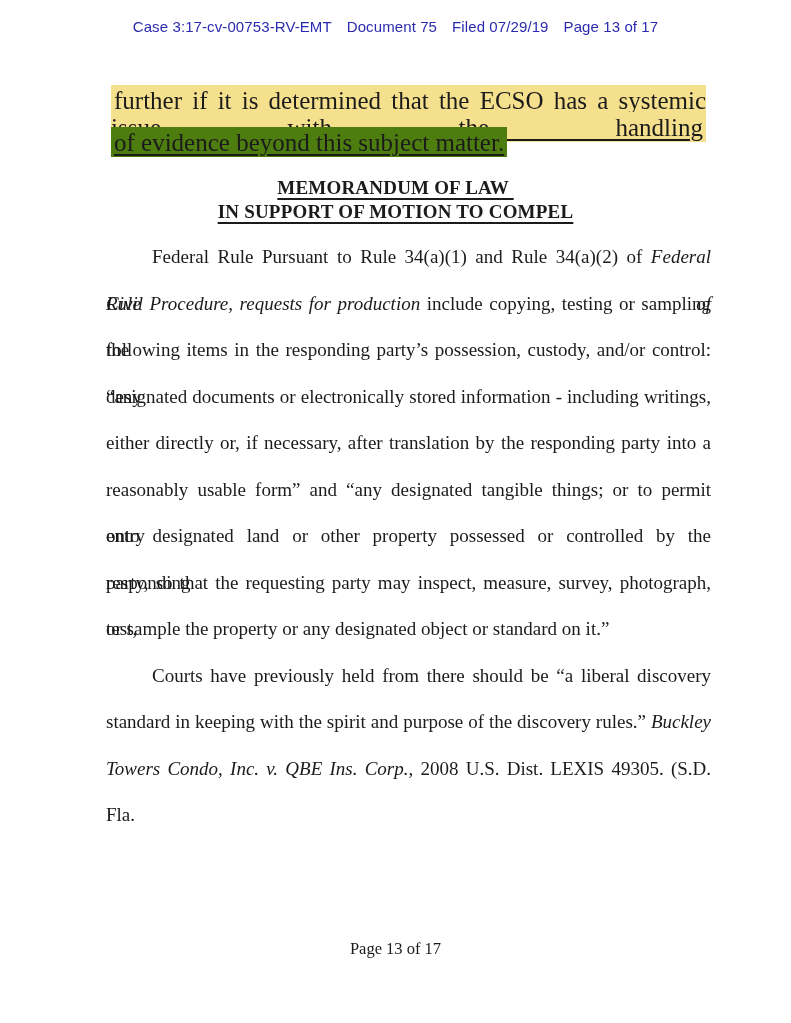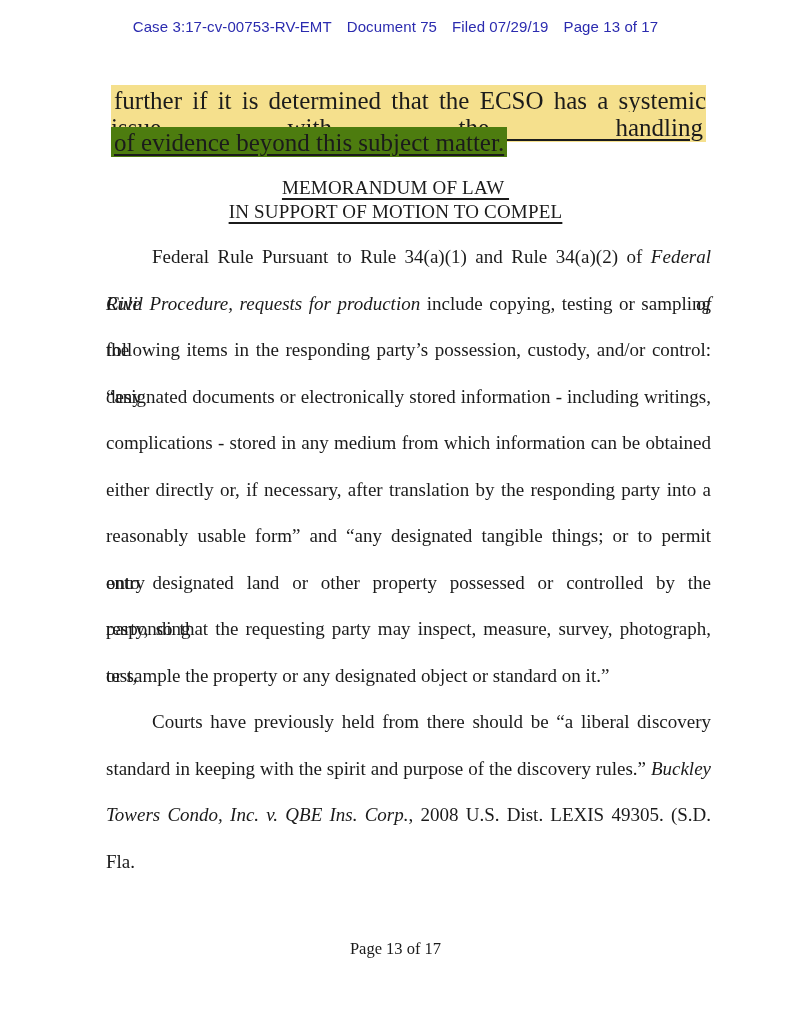--- a/index.html
+++ b/index.html
@@ -56,21 +56,21 @@
   }
 
   
   .memo-heading {
     position: absolute;
     top: 176px;
     left: 0;
     width: 791px;
     text-align: center;
     font-size: 19px;
-    font-weight: normal;
+    font-weight: bold;
     letter-spacing: 0.2px;
   }
   .heading-line { line-height: 23.5px; height: 23.5px; }
   .heading-line span {
     text-decoration: underline;
     text-decoration-thickness: 1.7px;
     text-underline-offset: 3.5px;
     white-space: pre;
   }
 
@@ -124,21 +124,20 @@
       <div class="heading-line"><span>MEMORANDUM OF LAW </span></div>
       <div class="heading-line"><span>IN SUPPORT OF MOTION TO COMPEL</span></div>
     </div>
 
   <div class="memo-body">
       <div>
         <div class="body-line just indent"><span>Federal Rule Pursuant to Rule 34(a)(1) and Rule 34(a)(2) of </span><em>Federal Rule of</em></div>
         <div class="body-line just"><em>Civil Procedure, requests for production</em><span> include copying, testing or sampling the</span></div>
         <div class="body-line just"><span>following items in the responding party’s possession, custody, and/or control: “any</span></div>
         <div class="body-line just"><span>designated documents or electronically stored information - including writings,</span></div>
-        <div class="body-line just"><span>complications - stored in any medium from which information can be obtained</span></div>
         <div class="body-line just"><span>either directly or, if necessary, after translation by the responding party into a</span></div>
         <div class="body-line just"><span>reasonably usable form” and “any designated tangible things; or to permit entry</span></div>
         <div class="body-line just"><span>onto designated land or other property possessed or controlled by the responding</span></div>
         <div class="body-line just"><span>party, so that the requesting party may inspect, measure, survey, photograph, test,</span></div>
         <div class="body-line"><span>or sample the property or any designated object or standard on it.”</span></div>
       </div>
       <div>
         <div class="body-line just indent"><span>Courts have previously held from there should be “a liberal discovery</span></div>
         <div class="body-line just"><span>standard in keeping with the spirit and purpose of the discovery rules.” </span><em>Buckley</em></div>
         <div class="body-line just"><em>Towers Condo, Inc. v. QBE Ins. Corp.</em><span>, 2008 U.S. Dist. LEXIS 49305.  (S.D. Fla.</span></div>

